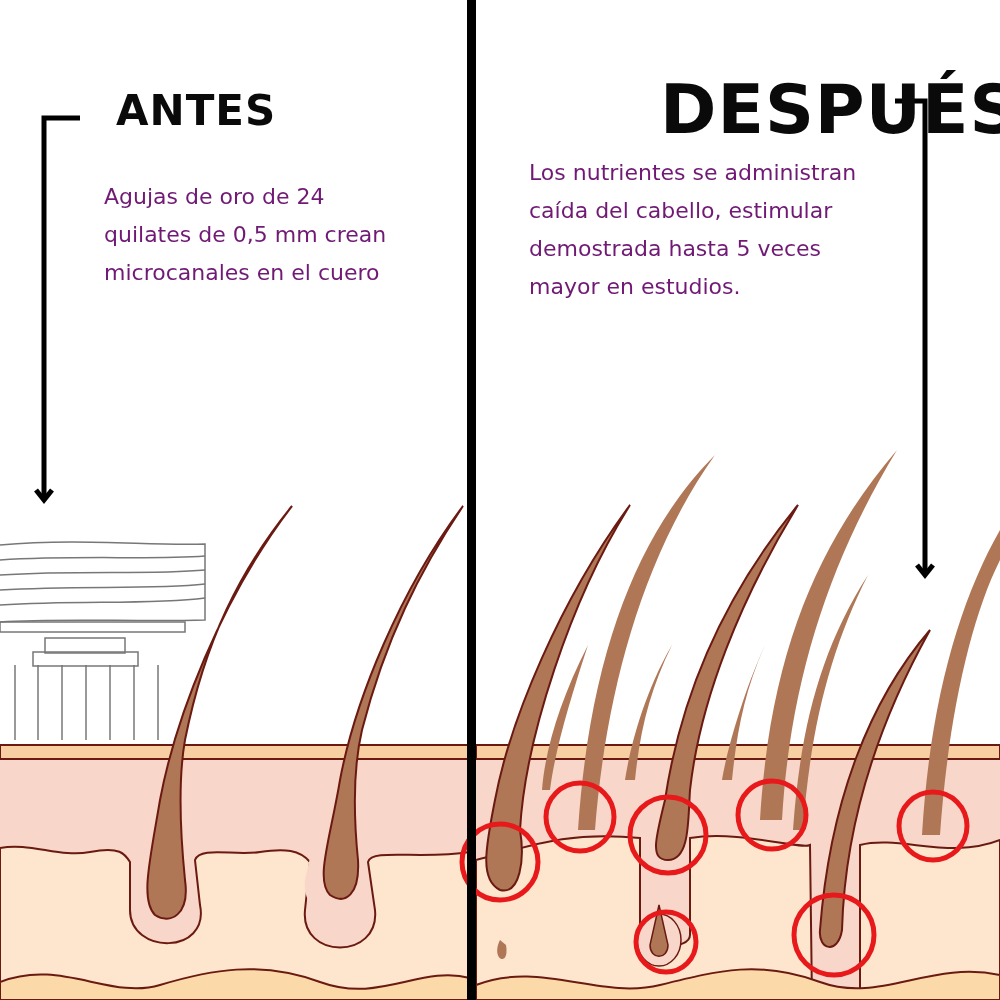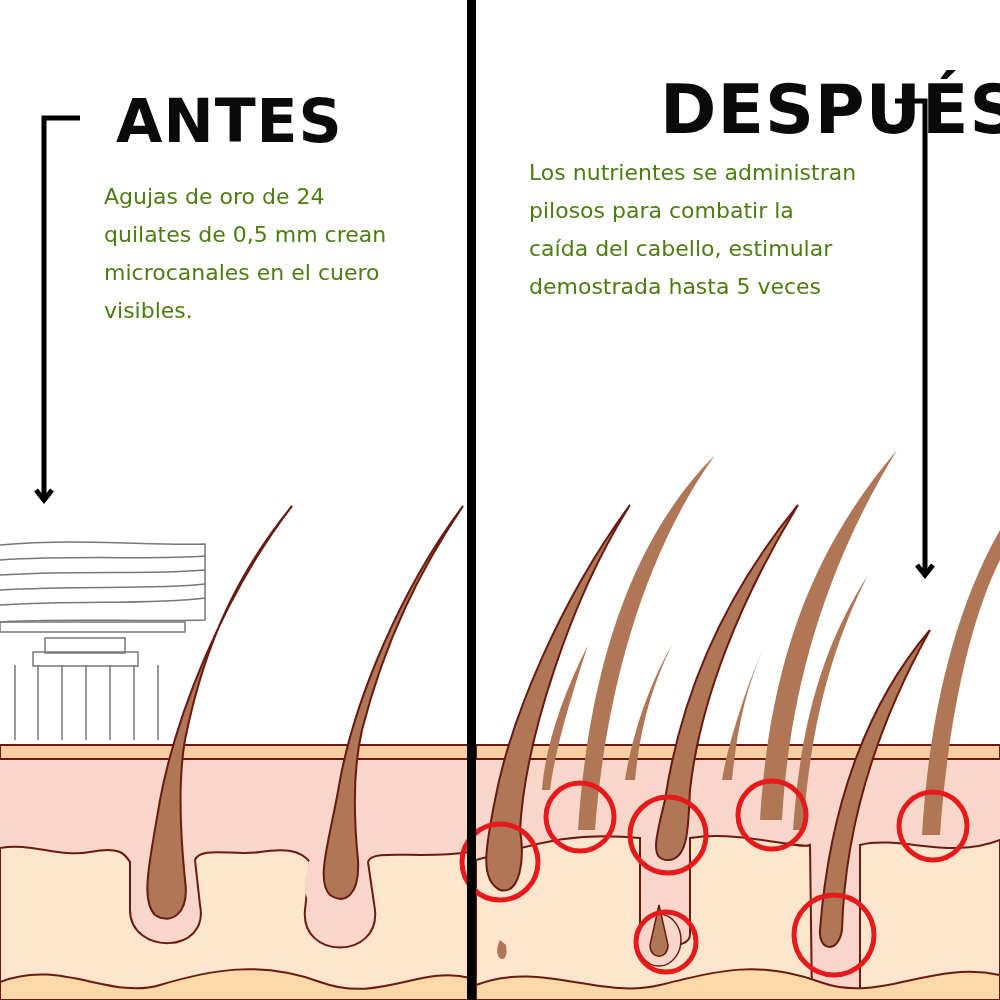--- a/index.html
+++ b/index.html
@@ -1,20 +1,20 @@
 <!DOCTYPE html>
 <html><head>
 <meta charset="utf-8">
 <style>
   html, body { margin: 0; padding: 0; background: #ffffff; }
   body { width: 1000px; height: 1000px; position: relative; overflow: hidden; font-family: "DejaVu Sans", sans-serif; }
   .title { position: absolute; font-family: "DejaVu Sans", sans-serif; font-weight: bold; color: #0a0a0a; letter-spacing: 1px; }
-  #title-antes { left: 116px; top: 86px; font-size: 60px; }
+  #title-antes { left: 116px; top: 86px; font-size: 42px; }
   #title-despues { left: 660px; top: 70px; font-size: 68px; }
-  .para { position: absolute; color: #4d7c0f; font-size: 22px; line-height: 38px; white-space: nowrap; }
+  .para { position: absolute; color: #701a75; font-size: 22px; line-height: 38px; white-space: nowrap; }
   #para-antes { left: 104px; top: 178px; }
   #para-despues { left: 529px; top: 154px; }
   .divider { position: absolute; left: 467px; top: 0; width: 9px; height: 1000px; background: #000; }
   svg.art { position: absolute; left: 0; top: 0; }
 </style>
 </head>
 <body>
 
 <svg class="art" width="1000" height="1000" viewBox="0 0 1000 1000">
 
@@ -92,21 +92,20 @@
 
 <div class="divider"></div>
 
 <div id="title-antes" class="title">ANTES</div>
 <div id="title-despues" class="title">DESPUÉS</div>
 
 <div id="para-antes" class="para">
   <div>Agujas de oro de 24</div>
   <div>quilates de 0,5 mm crean</div>
   <div>microcanales en el cuero</div>
-  <div>visibles.</div>
 </div>
 
 <div id="para-despues" class="para">
   <div>Los nutrientes se administran</div>
-  <div>pilosos para combatir la</div>
   <div>caída del cabello, estimular</div>
   <div>demostrada hasta 5 veces</div>
+  <div>mayor en estudios.</div>
 </div>
 
 </body></html>

